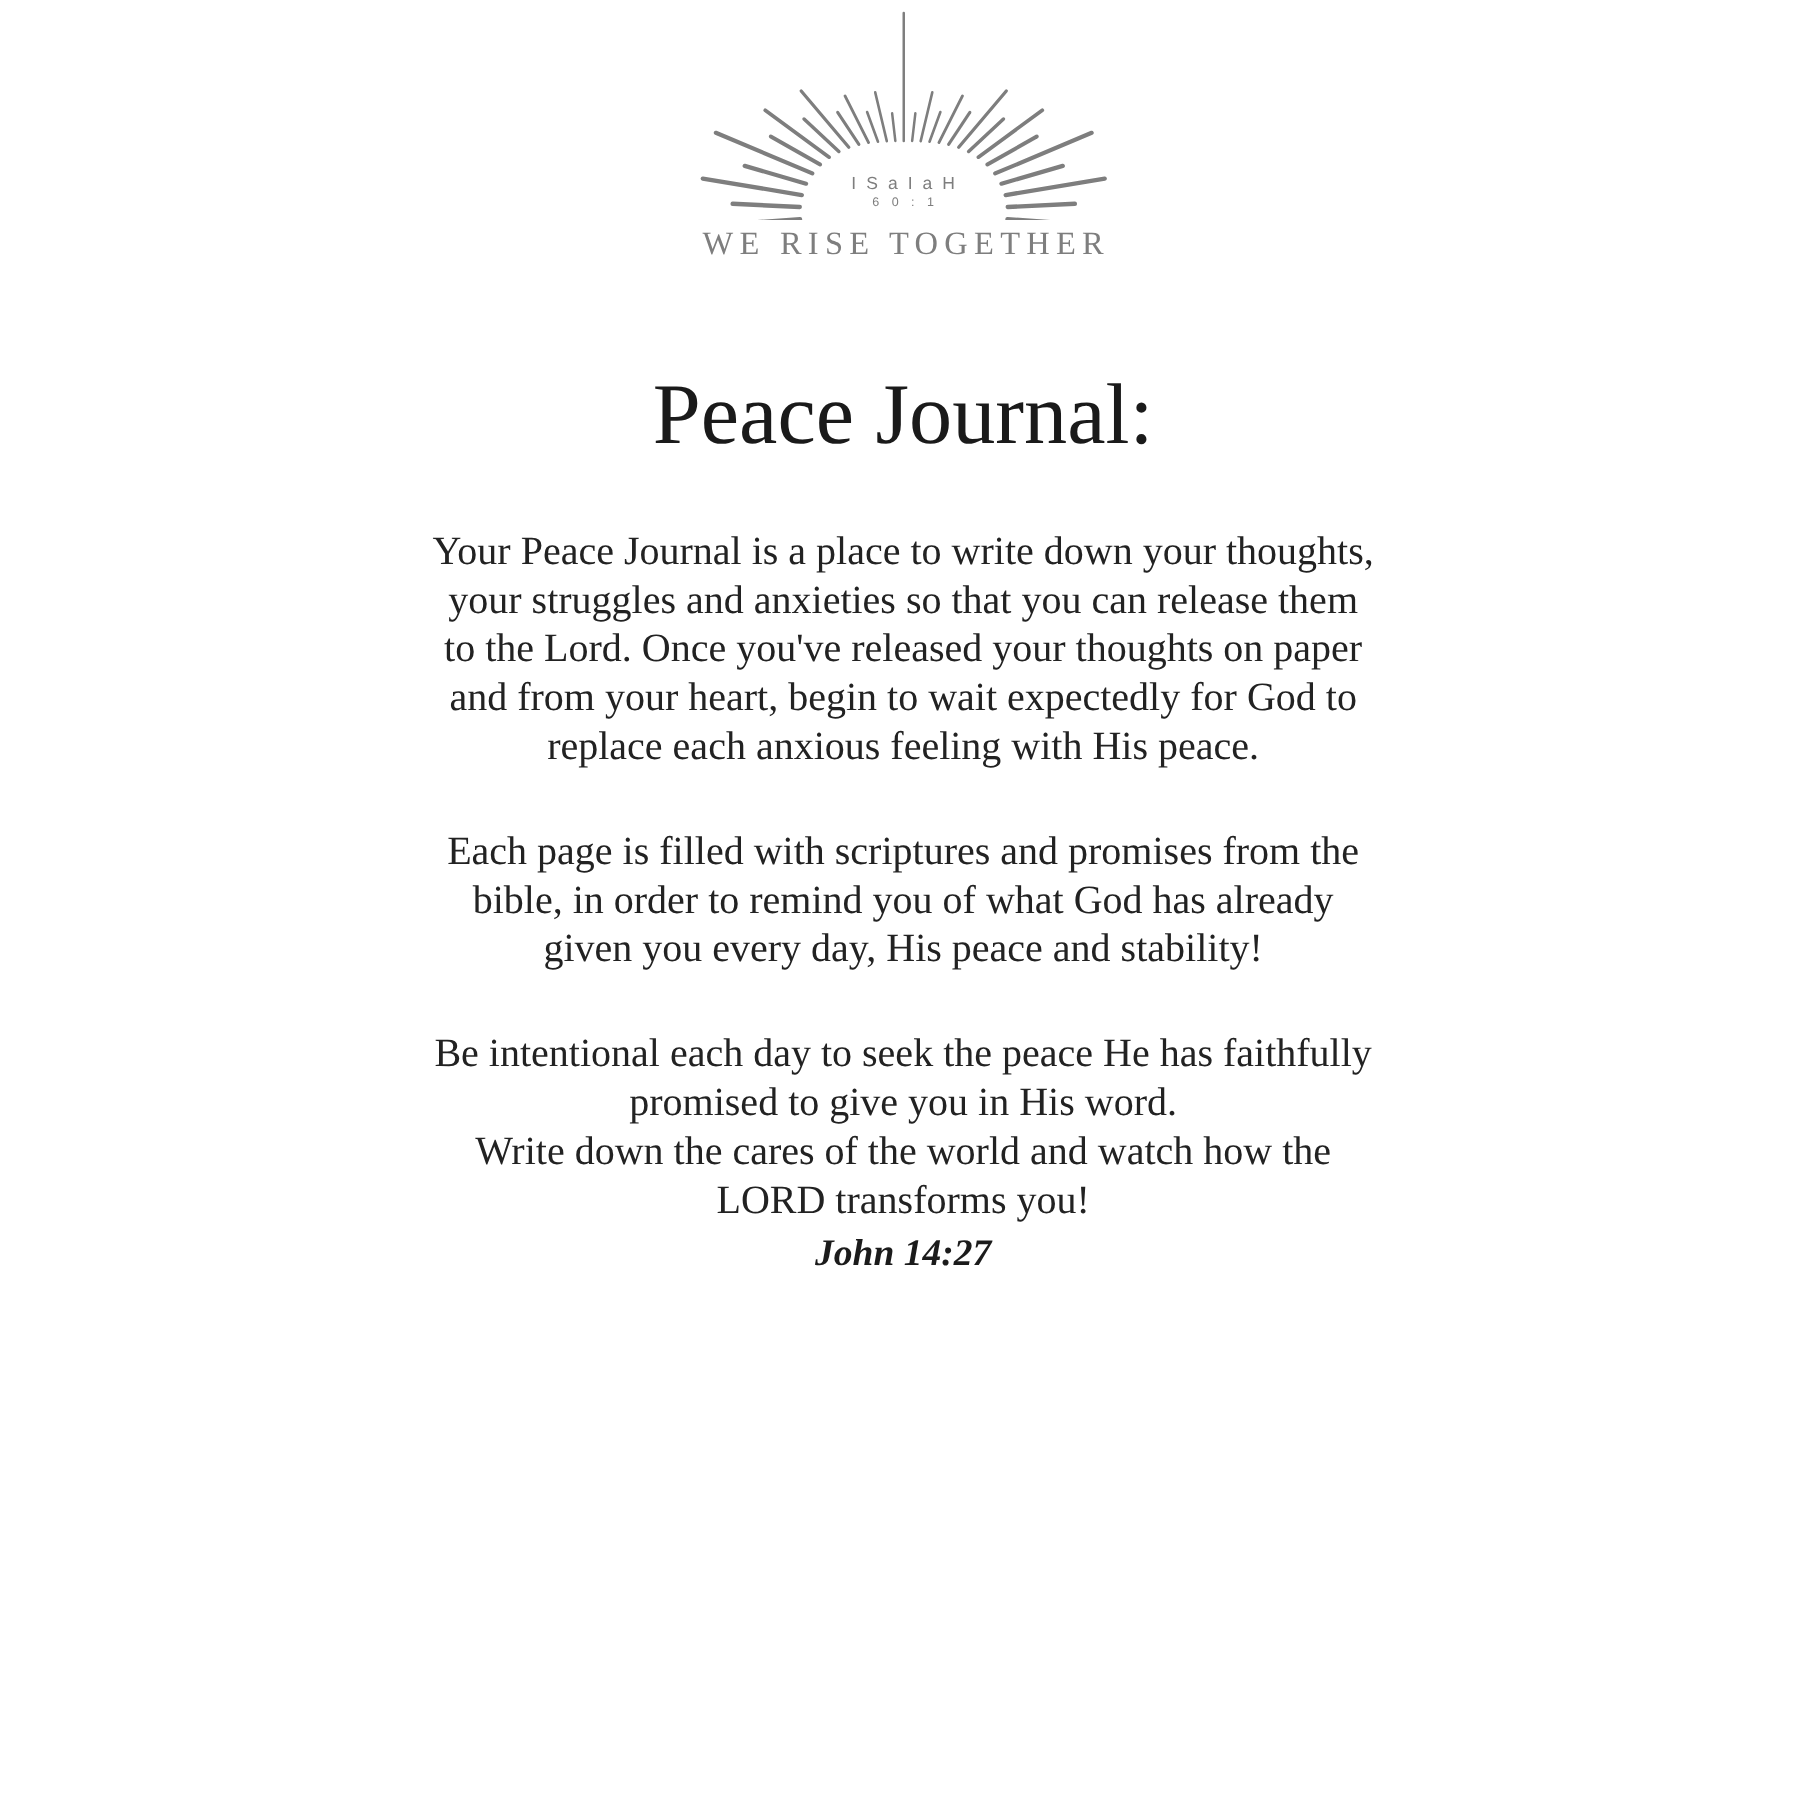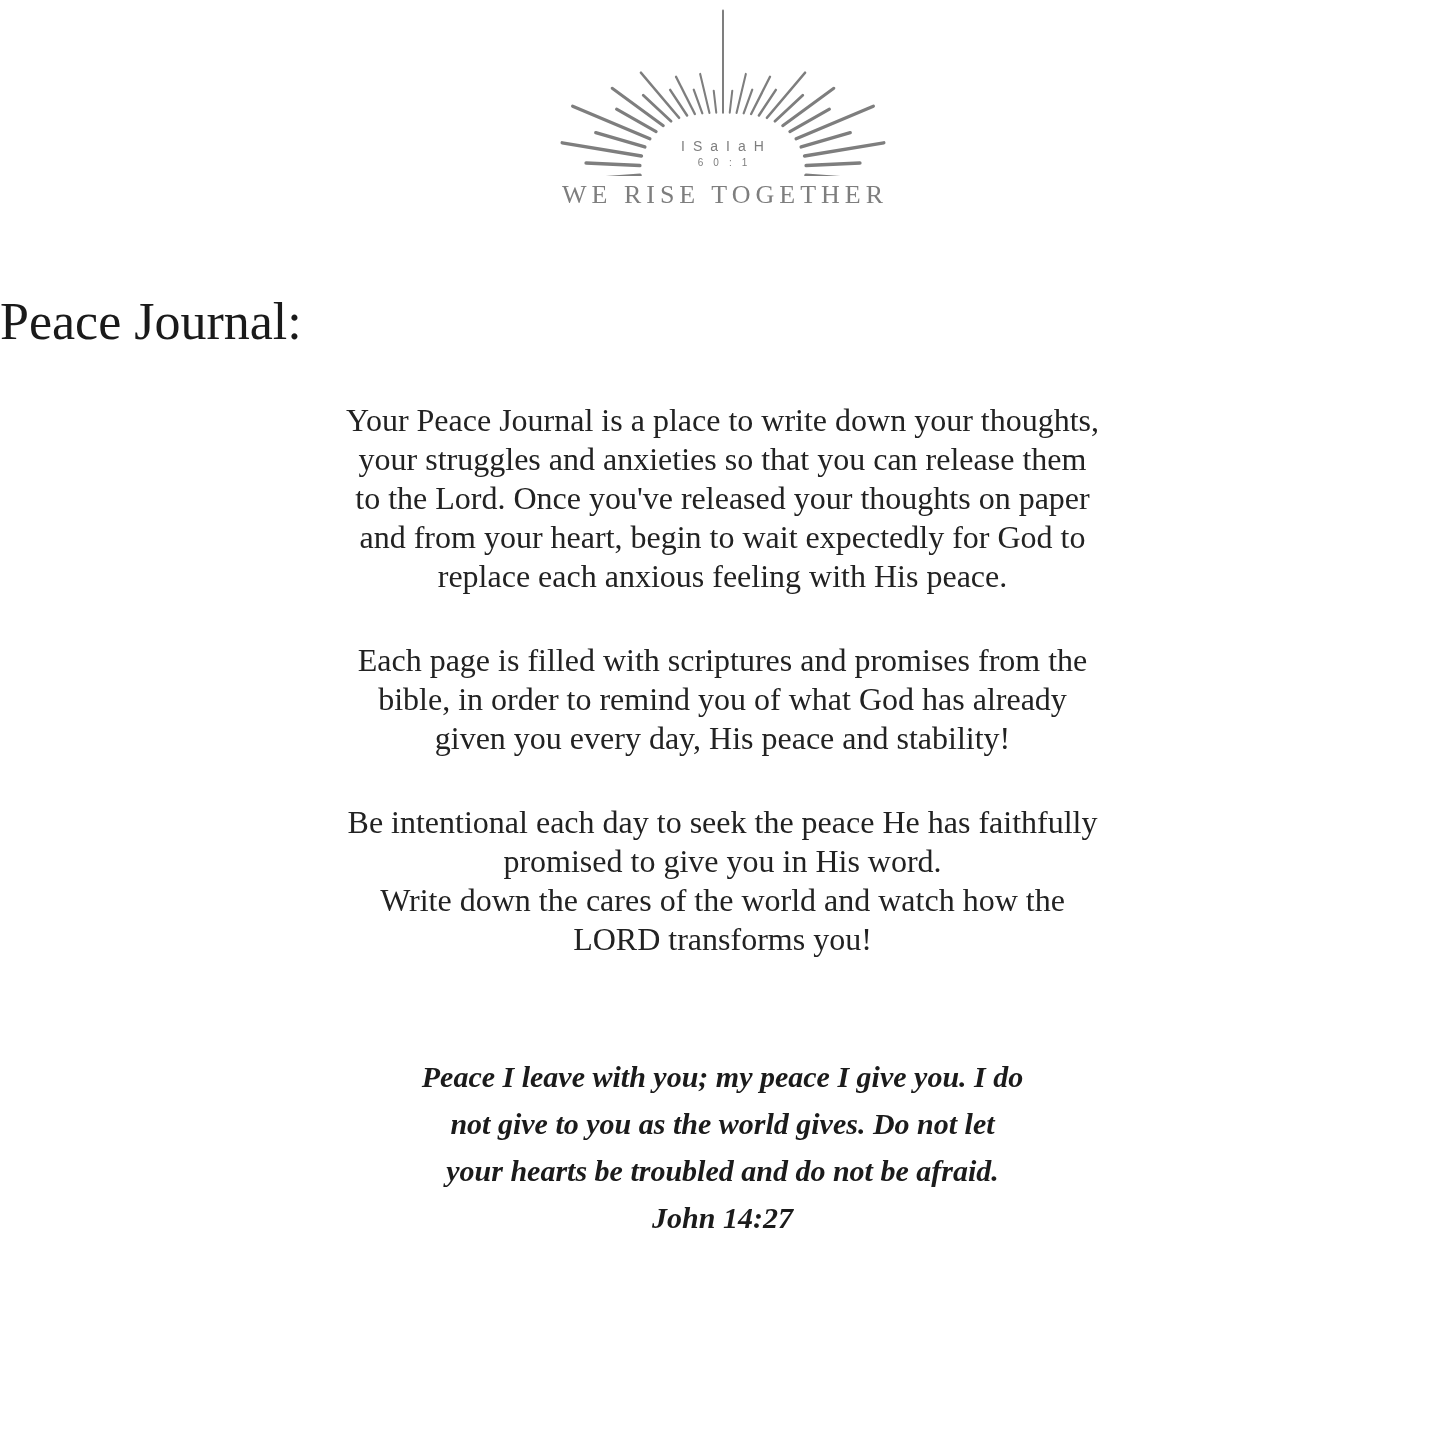--- a/index.html
+++ b/index.html
@@ -12,21 +12,21 @@
   *{box-sizing:border-box;}
   html,body{margin:0;padding:0;}
   body{
     width:1445px;height:1445px;
     background:var(--background);
     font-family:"Liberation Serif", serif;
     overflow:hidden;
   }
   .page{
     width:100%;height:100%;
-    display:flex;flex-direction:column;
+    display:flex;flex-direction:column;align-items:center;
   }
   
   .logo{display:flex;flex-direction:column;align-items:center;}
   .sunburst-wrap{position:relative;width:360px;height:172px;margin-top:4px;}
   .sunburst-wrap svg{position:absolute;inset:0;width:100%;height:100%;color:var(--logo-gray);}
   .logo-verse{
     position:absolute;left:0;right:0;bottom:8px;text-align:center;
     color:var(--logo-gray);
     font-family:"Liberation Sans", sans-serif;
   }
@@ -34,21 +34,21 @@
   .verse-ref{font-size:10px;letter-spacing:10px;text-indent:10px;margin-top:3px;}
   .brand-name{
     margin-top:4px;
     font-size:26px;letter-spacing:5px;text-indent:5px;
     color:var(--logo-gray);
     font-family:Liberation Serif, serif;
   }
   
   .title{
     margin:82px 0 0;
-    font-size:52px;font-weight:400;
+    font-size:69px;font-weight:400;
     color:var(--title-text);
     font-family:"Liberation Serif", serif;
   }
   
   .body-text{display:flex;flex-direction:column;align-items:center;}
   .para{
     width:1100px;
     margin:45px 0 0;
     font-size:32px;line-height:39px;
     color:var(--body-text);
@@ -132,19 +132,16 @@
     <p class="para">Each page is filled with scriptures and promises from the
 bible, in order to remind you of what God has already
 given you every day, His peace and stability!</p>
     <p class="para">Be intentional each day to seek the peace He has faithfully
 promised to give you in His word.
 Write down the cares of the world and watch how the
 LORD transforms you!</p>
   </section>
 
   <section class="quote">
-    <p class="quote-text">Peace I leave with you; my peace I give you. I do
-not give to you as the world gives. Do not let
-your hearts be troubled and do not be afraid.</p>
     <p class="quote-ref">John 14:27</p>
   </section>
 
 </div>
 
 </body></html>

